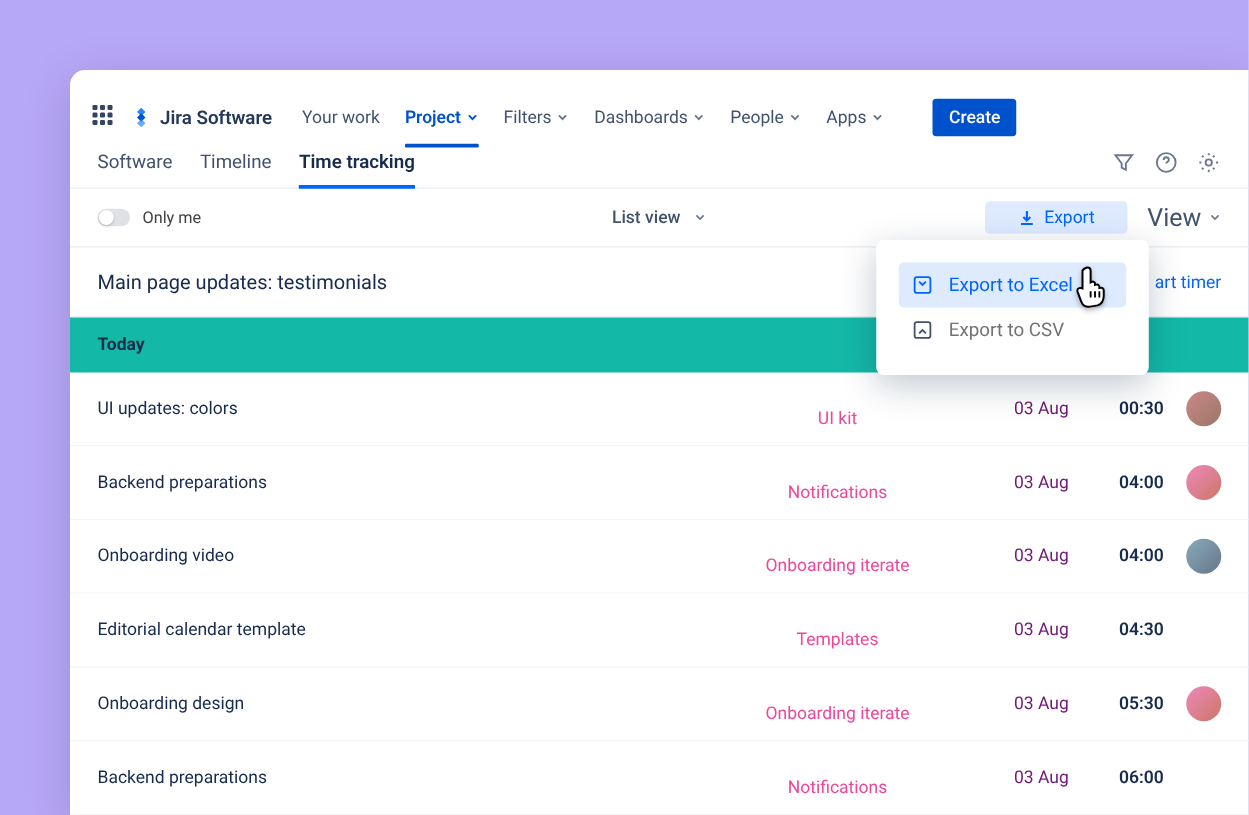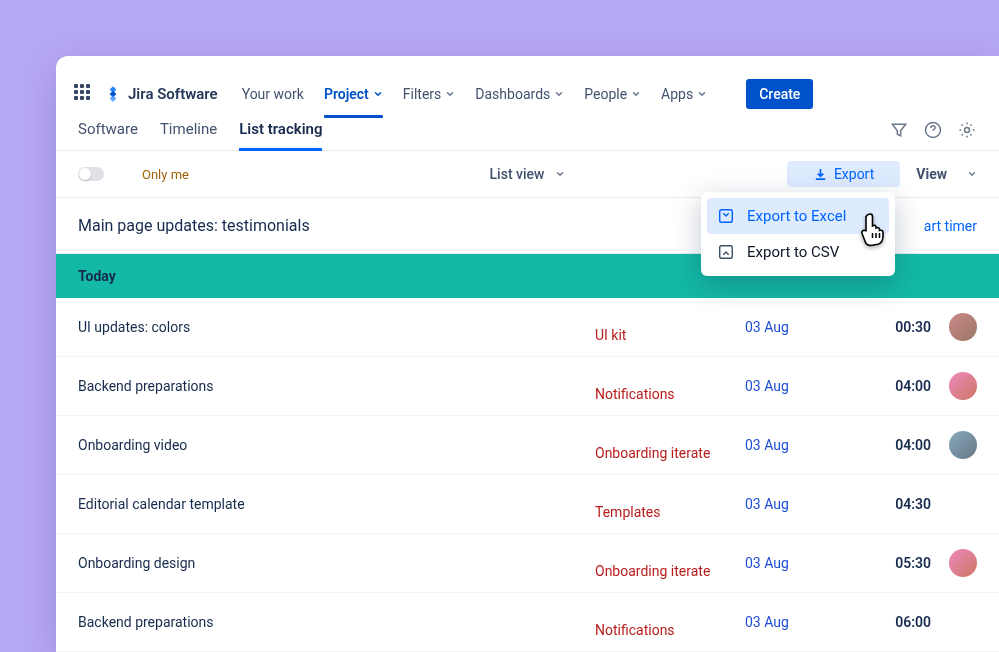--- a/index.html
+++ b/index.html
@@ -18,43 +18,43 @@
     .create-btn { margin-left:27px; background:#0052cc; color:#fff; border:none; padding:7px 13px; border-radius:3px; font-size:14px; font-weight:500; cursor:pointer; }
     .subtabs { display:flex; align-items:center; gap:22px; padding:12px 22px 0 22px; height:44px; border-bottom:1px solid #ebecf0; }
     .subtab { font-size:15px; color:#42526e; padding-bottom:12px; cursor:pointer; position:relative; }
     .subtab.active { color:#172b4d; font-weight:600; }
     .subtab.active::after { content:""; position:absolute; left:0; right:0; bottom:-1px; height:3px; background:#0065ff; }
     .subtabs-right { margin-left:auto; display:flex; gap:14px; align-items:center; padding-bottom:10px; }
     .ic { width:20px; height:20px; stroke:#6b778c; fill:none; stroke-width:1.8; cursor:pointer; }
     .toolbar { display:flex; align-items:center; padding:10px 22px; border-bottom:1px solid #ebecf0; font-size:14px; }
     .toggle { width:26px; height:14px; background:#dfe1e6; border-radius:7px; position:relative; margin-right:10px; cursor:pointer; }
     .toggle::after { content:""; position:absolute; width:12px; height:12px; background:#fff; border-radius:50%; top:1px; left:1px; box-shadow:0 1px 2px rgba(0,0,0,.2); }
-    .only-me { color:#a16207; font-size:13px;margin-left:28px;}
+    .only-me { color:#404040; font-size:13px;}
     .center-sel { position:absolute; left:50%; transform:translateX(-50%); display:flex; align-items:center; gap:11px; color:#42526e; font-weight:500; cursor:pointer; }
     .tool-right { margin-left:auto; display:flex; align-items:center; gap:16px; }
     .export-btn { display:flex; align-items:center; gap:6px; color:#0065ff; background:#deebff; padding:5px 26px; border-radius:4px; font-size:14px; cursor:pointer; }
-    .view-sel { display:flex; align-items:center; gap:20px; color:#42526e; font-size:14px; cursor:pointer;font-weight:bold; }
+    .view-sel { display:flex; align-items:center; gap:6px; color:#42526e; font-size:20px; cursor:pointer; }
     .featured-row { display:flex; align-items:center; padding:18px 22px; border-bottom:1px solid #ebecf0; font-size:16px; color:#172b4d; }
     .featured-row .mid { margin-left:auto; color:#8993a4; font-size:14px; }
     .featured-row .start { margin-left:90px; color:#0065ff; font-size:14px; display:flex; align-items:center; gap:8px; cursor:pointer;text-align:center; }
     .section-head { background:#14b8a6; padding:14px 22px; font-size:14px; font-weight:700; color:#172b4d; display:flex; }
     .section-head .total { margin-left:auto; font-weight:700; }
     .row { display:flex; align-items:center; padding:13px 22px; border-bottom:1px solid #f4f5f7; font-size:14px; }
     .row .title { color:#172b4d; flex:1; }
-    .row .cat { color:#b91c1c; width:150px; text-align:left;margin-top:16px; }
-    .row .date { color:#1d4ed8; width:110px; }
+    .row .cat { color:#ec4899; width:150px; text-align:center;margin-top:16px; }
+    .row .date { color:#701a75; width:110px; text-align:right; }
     .row .dur { color:#172b4d; font-weight:600; width:76px; text-align:right; }
     .row .av { width:28px; height:28px; border-radius:50%; margin-left:18px; background:linear-gradient(135deg,#c88,#976); }
     .row .av.b { background:linear-gradient(135deg,#e8b,#c76); }
     .row .av.c { background:linear-gradient(135deg,#8ab,#678); }
     .row .noav { width:28px; height:28px; margin-left:18px; }
     
     
-    .dropdown { position:absolute; top:192px; left:701px; width:194px; background:#fff; border-radius:6px; box-shadow:0 8px 28px rgba(9,30,66,.25); padding:6px; z-index:50; }
-    .dd-item { display:flex; align-items:center; gap:12px; padding:9px 10px; font-size:15px; color:#0f172a; border-radius:4px; cursor:pointer; }
+    .dropdown { position:absolute; top:192px; left:701px; width:218px; background:#fff; border-radius:6px; box-shadow:0 8px 28px rgba(9,30,66,.25); padding:18px; z-index:50; }
+    .dd-item { display:flex; align-items:center; gap:12px; padding:9px 10px; font-size:15px; color:#737373; border-radius:4px; cursor:pointer; }
     .dd-item.hov { background:#deebff; color:#0065ff; }
     .dd-item svg { width:18px; height:18px; flex-shrink:0; }
     .cursor-hand { position:absolute; top:208px; left:858px; z-index:60; font-size:34px; filter:drop-shadow(0 2px 2px rgba(0,0,0,.3)); pointer-events:none;}
   </style>
 </head>
 <body>
 
 <div class="window">
 
   <div class="topnav">
@@ -109,21 +109,21 @@
         <svg class="chev" viewBox="0 0 12 12">
           <path d="M3 4.5l3 3 3-3" stroke="#6b778c" stroke-width="1.8" fill="none" stroke-linecap="round"></path>
         </svg>
       </div>
     <button class="create-btn">Create</button>
   </div>
 
   <div class="subtabs">
     <div class="subtab">Software</div>
     <div class="subtab">Timeline</div>
-    <div class="subtab active">List tracking</div>
+    <div class="subtab active">Time tracking</div>
     <div class="subtabs-right">
       <svg class="ic" viewBox="0 0 24 24">
           <path d="M4 5h16l-6 8v6l-4-2v-4z"></path>
         </svg>
       <svg class="ic" viewBox="0 0 24 24">
           <circle cx="12" cy="12" r="9"></circle>
           <path d="M9.5 9.5a2.5 2.5 0 015 0c0 1.5-2.5 2-2.5 3.5M12 17h.01"></path>
         </svg>
       <svg class="ic" viewBox="0 0 24 24">
           <circle cx="12" cy="12" r="3"></circle>

